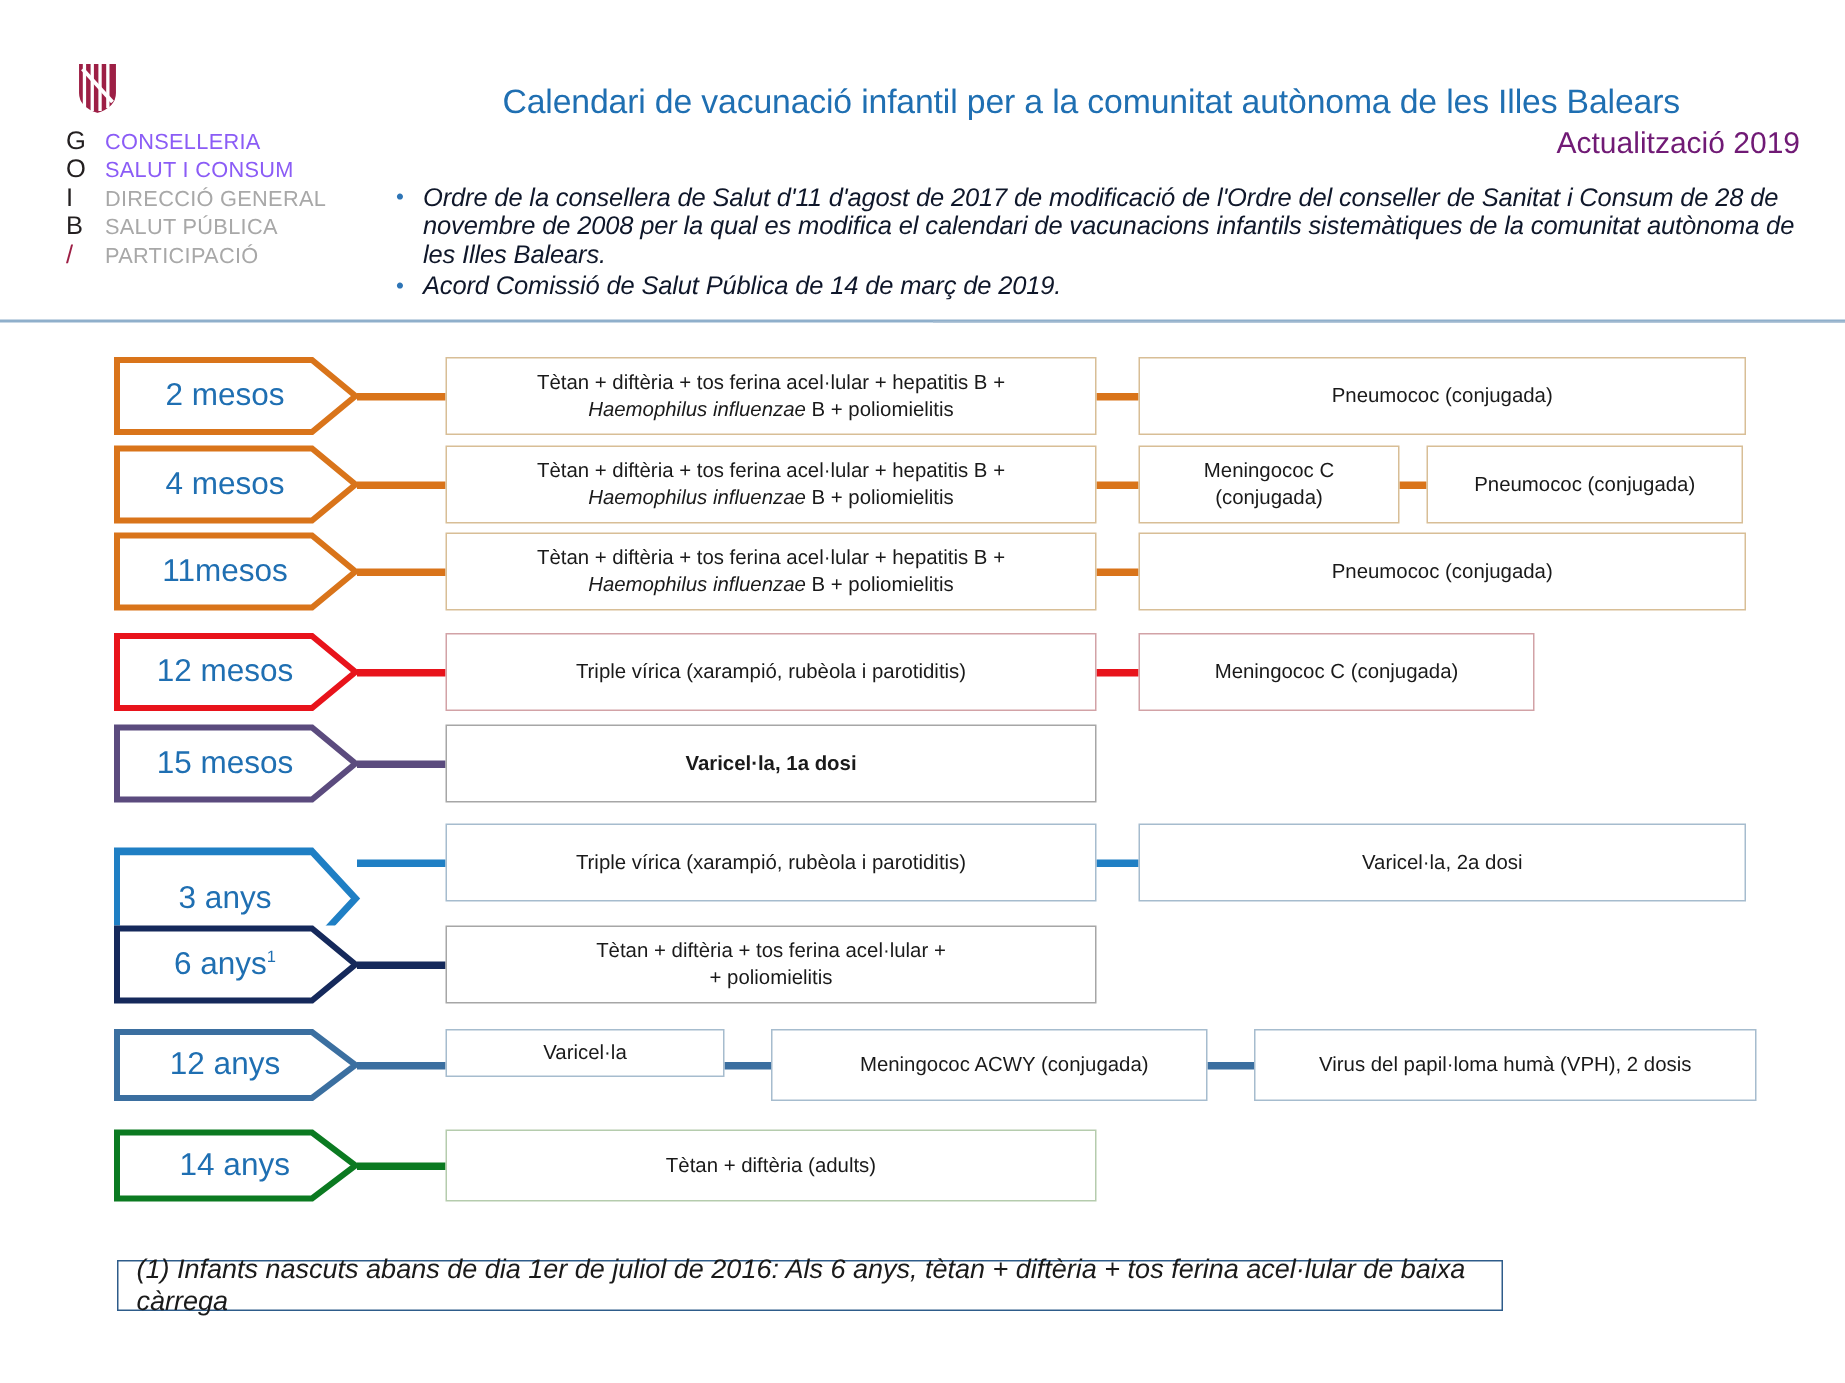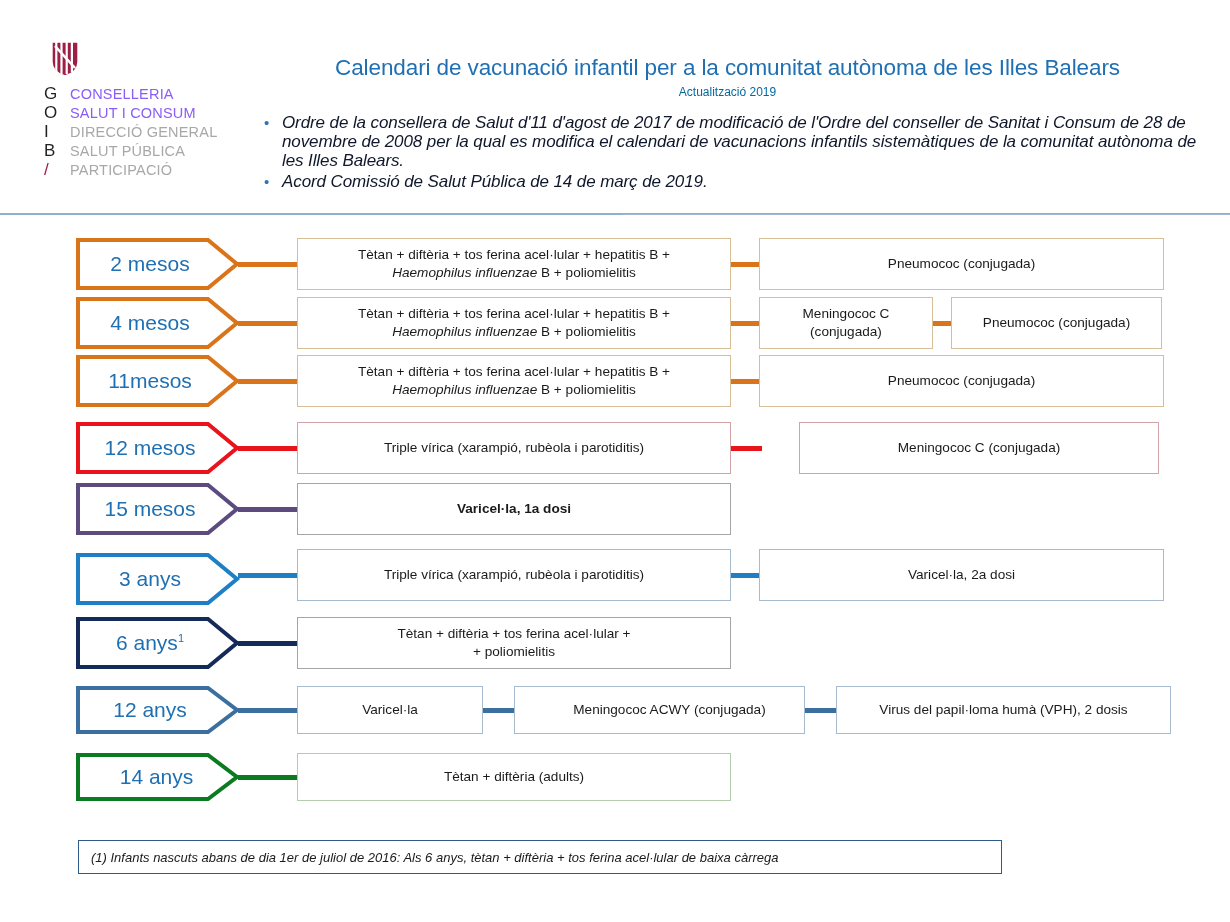--- a/index.html
+++ b/index.html
@@ -73,23 +73,23 @@
     width: 945px;
   }
   .main-title {
     font-size: 22.5px;
     color: #1F6FB2;
     text-align: center;
     letter-spacing: -0.1px;
     line-height: 1.15;
   }
   .sub-title {
-    font-size: 12px;
-    color: #0369a1;
-    text-align: center;
+    font-size: 20px;
+    color: #701a75;
+    text-align: right;
     margin-top: 4px;
   }
   .bullets {
     margin-top: 14px;
     margin-left: 5px;
   }
   .bullet-row {
     display: flex;
     align-items: flex-start;
     margin-bottom: 2px;
@@ -197,21 +197,21 @@
     left: 78px; top: 840px;
     width: 924px;
     height: 34px;
     box-sizing: border-box;
     border: 1px solid #2E5C8A;
     background: #ffffff;
     display: flex;
     align-items: center;
     padding-left: 12px;
     font-style: italic;
-    font-size: 13px;
+    font-size: 18px;
     color: #1a1a1a;
   }
 </style>
 </head>
 <body>
 
 <div class="header">
 
   <div class="logo-block">
     <svg class="shield" viewBox="0 0 26 34">
@@ -327,40 +327,40 @@
       <div class="conn" style="left: 728px; width: 34px; top: 24px; background: rgb(232, 19, 27);"></div>
       <div class="age-arrow" style="top: 0px; height: 52px;">
         <svg viewBox="0 0 162 52" preserveAspectRatio="none">
           <polygon points="2,2 132,2 161,26 132,50 2,50" fill="#ffffff" stroke="#E8131B" stroke-width="4" stroke-linejoin="miter"></polygon>
         </svg>
         <span class="age-label" style="margin-right: 14px;">12 mesos</span>
       </div>
       <div class="vbox" style="left: 297px; width: 434px; top: 0px; height: 52px; border-color: rgb(210, 162, 166);">
         <span>Triple vírica (xarampió, rubèola i parotiditis)</span>
       </div>
-      <div class="vbox" style="left: 799px; width: 360px; top: 0px; height: 52px; border-color: rgb(210, 162, 166);">
+      <div class="vbox" style="left: 759px; width: 264px; top: 0px; height: 52px; border-color: rgb(210, 162, 166);">
         <span>Meningococ C (conjugada)</span>
       </div>
     </div>
     <div class="row" style="top: 251px; height: 52px;">
       <div class="conn" style="left: 232px; width: 68px; top: 24px; background: rgb(91, 75, 126);"></div>
       <div class="age-arrow" style="top: 0px; height: 52px; text-align: right;">
         <svg viewBox="0 0 162 52" preserveAspectRatio="none">
           <polygon points="2,2 132,2 161,26 132,50 2,50" fill="#ffffff" stroke="#5B4B7E" stroke-width="4" stroke-linejoin="miter"></polygon>
         </svg>
         <span class="age-label" style="margin-right: 14px;">15 mesos</span>
       </div>
       <div class="vbox" style="left: 297px; width: 434px; top: 0px; height: 52px; border-color: rgb(166, 166, 166); font-weight: bold;">
         <span>Varicel·la, 1a dosi</span>
       </div>
     </div>
     <div class="row" style="top: 317px; height: 52px;">
       <div class="conn" style="left: 232px; width: 68px; top: 24px; background: rgb(31, 127, 196);"></div>
       <div class="conn" style="left: 728px; width: 34px; top: 24px; background: rgb(31, 127, 196);"></div>
-      <div class="age-arrow" style="top: 4px; height: 52px;">
+      <div class="age-arrow" style="top: 16px; height: 68px;">
         <svg viewBox="0 0 162 52" preserveAspectRatio="none">
           <polygon points="2,2 132,2 161,26 132,50 2,50" fill="#ffffff" stroke="#1F7FC4" stroke-width="4" stroke-linejoin="miter"></polygon>
         </svg>
         <span class="age-label" style="margin-right: 14px;">3 anys</span>
       </div>
       <div class="vbox" style="left: 297px; width: 434px; top: 0px; height: 52px; border-color: rgb(166, 188, 206);">
         <span>Triple vírica (xarampió, rubèola i parotiditis)</span>
       </div>
       <div class="vbox" style="left: 759px; width: 405px; top: 0px; height: 52px; border-color: rgb(166, 188, 206);">
         <span>Varicel·la, 2a dosi</span>
@@ -381,21 +381,21 @@
     <div class="row" style="top: 454px; height: 48px;">
       <div class="conn" style="left: 232px; width: 68px; top: 22px; background: rgb(59, 111, 160);"></div>
       <div class="conn" style="left: 481px; width: 36px; top: 22px; background: rgb(59, 111, 160);"></div>
       <div class="conn" style="left: 802px; width: 36px; top: 22px; background: rgb(59, 111, 160);"></div>
       <div class="age-arrow" style="top: 0px; height: 48px;">
         <svg viewBox="0 0 162 48" preserveAspectRatio="none">
           <polygon points="2,2 132,2 161,24 132,46 2,46" fill="#ffffff" stroke="#3B6FA0" stroke-width="4" stroke-linejoin="miter"></polygon>
         </svg>
         <span class="age-label" style="margin-right: 14px;">12 anys</span>
       </div>
-      <div class="vbox" style="left: 297px; width: 186px; top: 0px; height: 48px; border-color: rgb(166, 188, 206);">
+      <div class="vbox" style="left: 297px; width: 186px; top: 0px; height: 32px; border-color: rgb(166, 188, 206);">
         <span>Varicel·la</span>
       </div>
       <div class="vbox" style="left: 514px; width: 291px; top: 0px; height: 48px; border-color: rgb(166, 188, 206); padding-left: 26px;">
         <span>Meningococ ACWY (conjugada)</span>
       </div>
       <div class="vbox" style="left: 836px; width: 335px; top: 0px; height: 48px; border-color: rgb(166, 188, 206);">
         <span>Virus del papil·loma humà (VPH), 2 dosis</span>
       </div>
     </div>
     <div class="row" style="top: 521px; height: 48px;">

